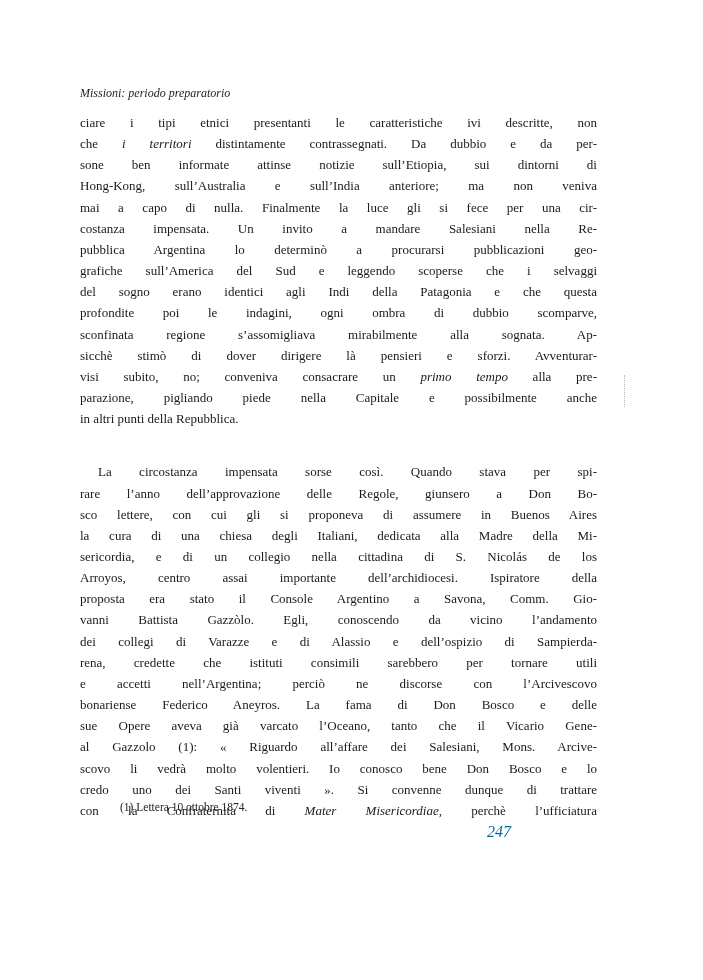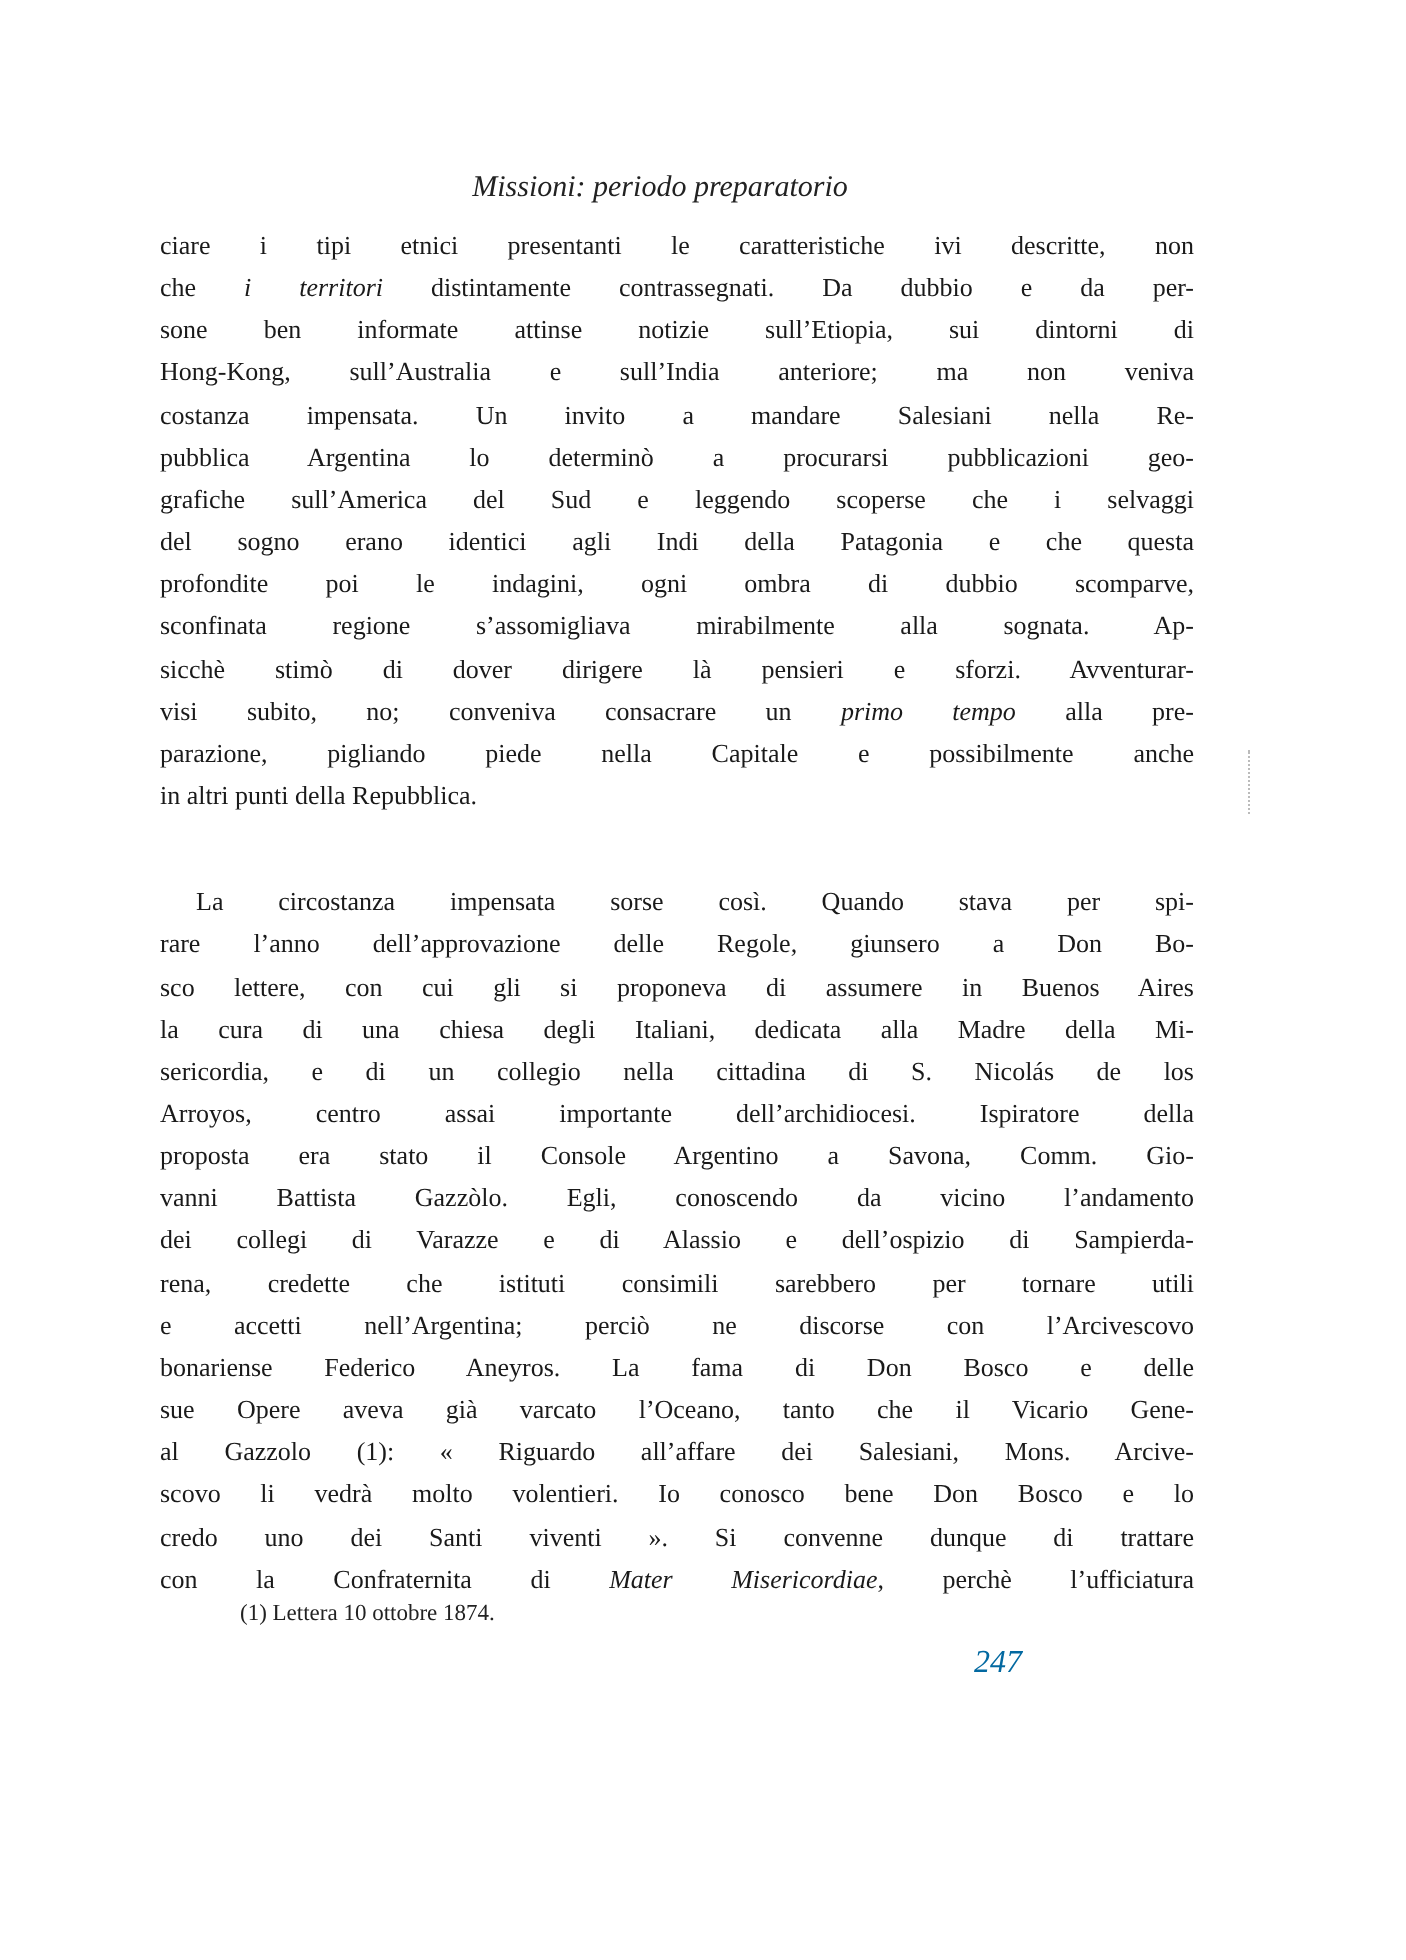--- a/index.html
+++ b/index.html
@@ -5,23 +5,22 @@
   html, body { margin: 0; padding: 0; background: #ffffff; }
   body { width: 703px; height: 980px; position: relative; overflow: hidden; }
   .page {
     position: absolute; left: 0; top: 0; width: 703px; height: 980px;
     background: #ffffff;
     font-family: "DejaVu Serif", "Liberation Serif", serif;
     color: #1a1a1a;
   }
   .running-head {
     position: absolute; top: 86px; left: 80px; width: 500px;
-    text-align: center;
     font-family: "Liberation Serif", serif;
-    font-style: italic; font-size: 15px; color: #222;
+    font-style: italic; font-size: 12px; color: #222;
   }
   .body-text {
     position: absolute; top: 112px; left: 80px; width: 517px;
     font-family: "Liberation Serif", serif;
     font-size: 13px; line-height: 21.15px;
     text-align: justify;
     color: #1a1a1a;
   }
   .line { display: block; white-space: nowrap; text-align-last: justify; text-align: justify; }
   .line.last { text-align-last: left; }
@@ -45,20 +44,21 @@
 <body>
 
 <div class="page">
   <div class="running-head">Missioni: periodo preparatorio</div>
   <div class="body-text">
       <div>
         <span class="line"><span>ciare i tipi etnici presentanti le caratteristiche ivi descritte, non</span></span>
         <span class="line"><span>che </span><em>i territori</em><span> distintamente contrassegnati. Da dubbio e da per-</span></span>
         <span class="line"><span>sone ben informate attinse notizie sull’Etiopia, sui dintorni di</span></span>
         <span class="line"><span>Hong-Kong, sull’Australia e sull’India anteriore; ma non veniva</span></span>
+        <span class="line"><span>mai a capo di nulla. Finalmente la luce gli si fece per una cir-</span></span>
         <span class="line"><span>costanza impensata. Un invito a mandare Salesiani nella Re-</span></span>
         <span class="line"><span>pubblica Argentina lo determinò a procurarsi pubblicazioni geo-</span></span>
         <span class="line"><span>grafiche sull’America del Sud e leggendo scoperse che i selvaggi</span></span>
         <span class="line"><span>del sogno erano identici agli Indi della Patagonia e che questa</span></span>
         <span class="line"><span>profondite poi le indagini, ogni ombra di dubbio scomparve,</span></span>
         <span class="line"><span>sconfinata regione s’assomigliava mirabilmente alla sognata. Ap-</span></span>
         <span class="line"><span>sicchè stimò di dover dirigere là pensieri e sforzi. Avventurar-</span></span>
         <span class="line"><span>visi subito, no; conveniva consacrare un </span><em>primo tempo</em><span> alla pre-</span></span>
         <span class="line"><span>parazione, pigliando piede nella Capitale e possibilmente anche</span></span>
         <span class="line last"><span>in altri punti della Repubblica.</span></span>

